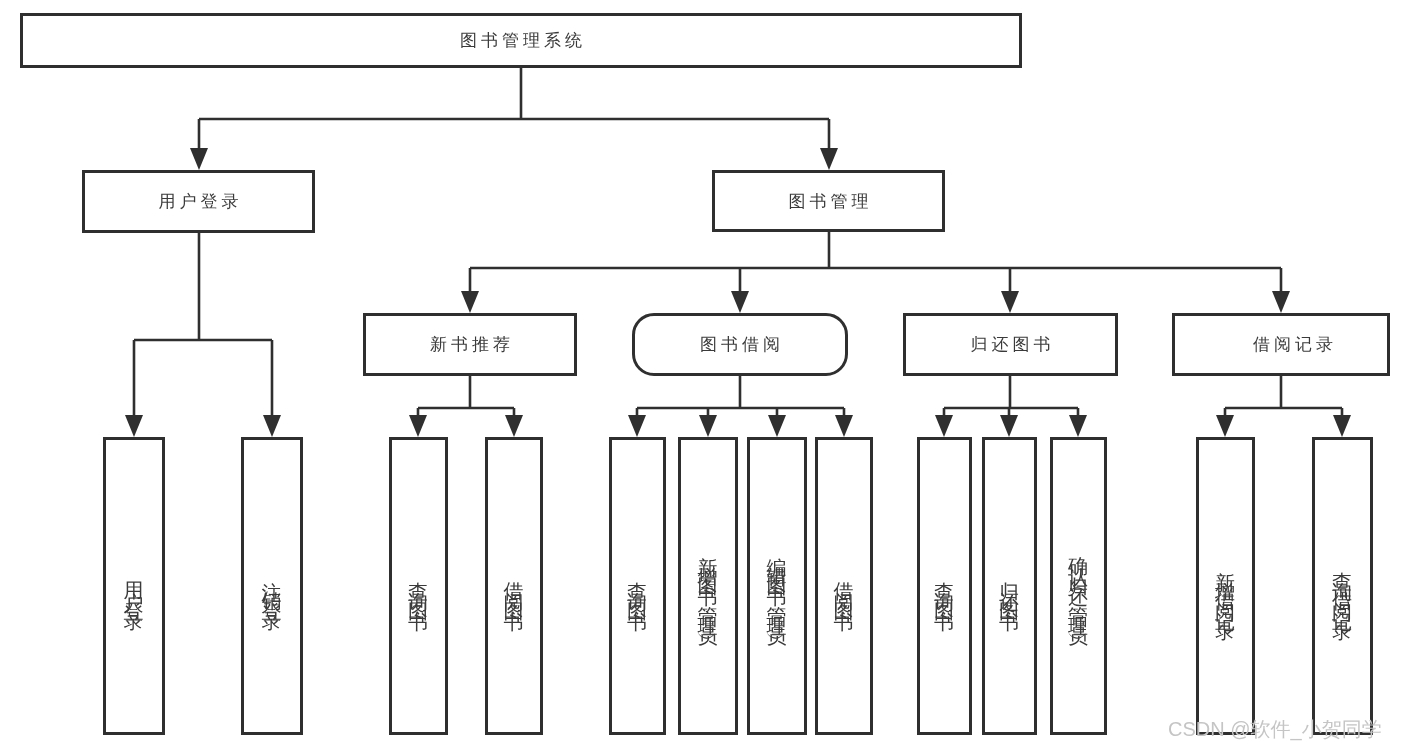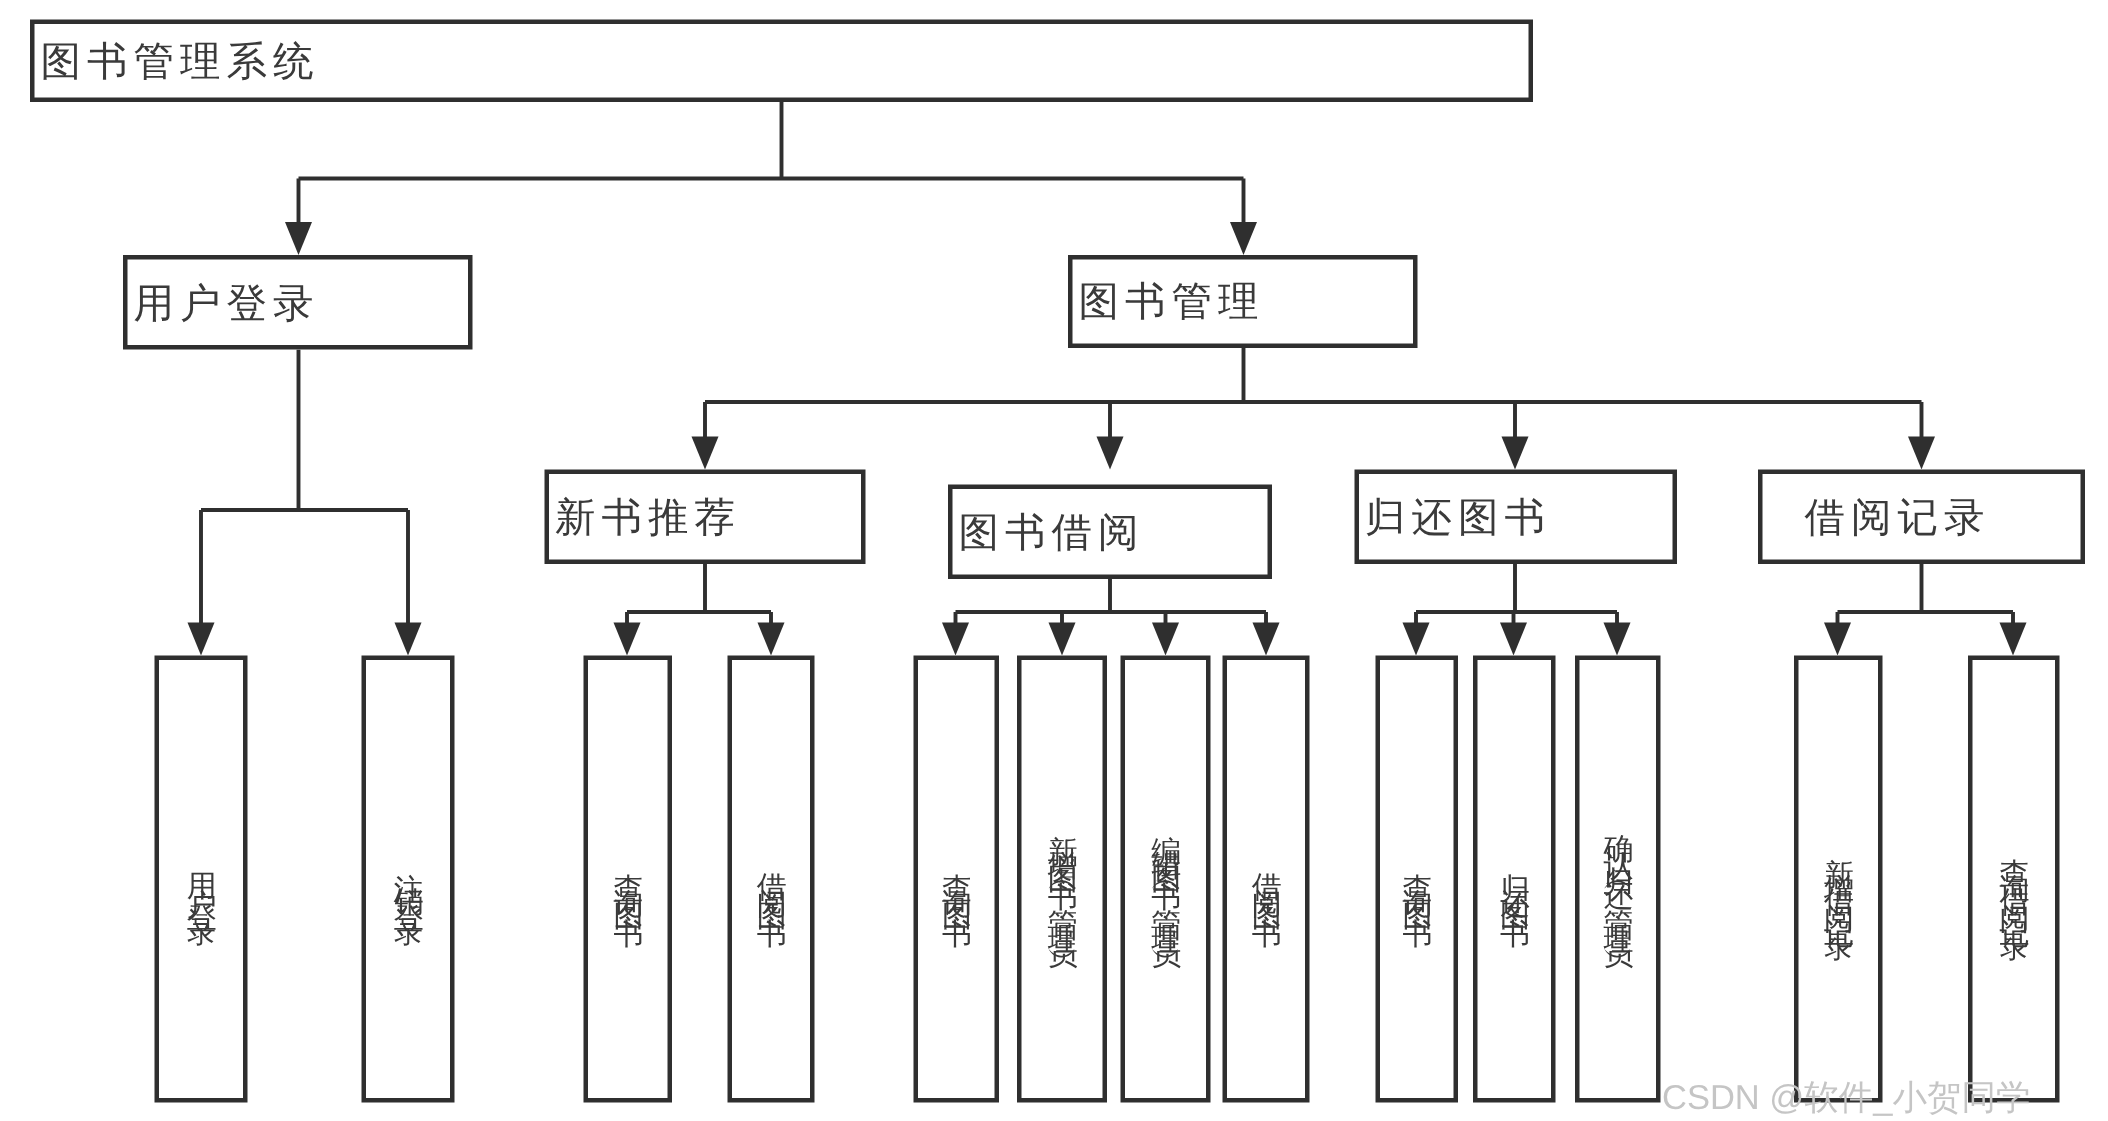--- a/index.html
+++ b/index.html
@@ -36,22 +36,23 @@
   svg.connector polygon.head{
     fill:var(--line,#2f2f2f);
     stroke:none;
   }
   .hbox{
     position:absolute;
     background:var(--box-background,#fff);
     border:3px solid var(--line,#2f2f2f);
     display:flex;
     align-items:center;
+    justify-content:center;
     color:var(--text,#3a3a3a);
-    font-size:27px;
+    font-size:17px;
     letter-spacing:4px;
   }
   .hbox .hlabel{ text-indent:4px; white-space:nowrap; }
   .vbox{
     position:absolute;
     top:437px;
     height:298px;
     background:var(--box-background,#fff);
     border:3px solid var(--line,#2f2f2f);
     display:flex;
@@ -62,23 +63,23 @@
   .vbox .vlabel{
     writing-mode:vertical-rl;
     text-orientation:mixed;
     font-size:20px;
     letter-spacing:10px;
     line-height:1;
     white-space:nowrap;
   }
   .watermark{
     position:absolute;
-    left:1108px;
+    left:1168px;
     top:716px;
-    font-size:23px;
+    font-size:20px;
     color:var(--watermark,#c5c5c5);
     white-space:nowrap;
   }
 </style>
 </head>
 <body>
 
 <div class="canvas">
 
   <svg class="connector" viewBox="0 0 1405 747" xmlns="http://www.w3.org/2000/svg">
@@ -124,21 +125,21 @@
   <div class="hbox" style="left:82px;top:170px;width:233px;height:63px;">
     <span class="hlabel">用户登录</span>
   </div>
   <div class="hbox" style="left:363px;top:313px;width:214px;height:63px;">
     <span class="hlabel">新书推荐</span>
   </div>
 
   <div class="hbox" style="left:712px;top:170px;width:233px;height:62px;">
     <span class="hlabel">图书管理</span>
   </div>
-  <div class="hbox" style="left:632px;top:323px;width:216px;height:63px;">
+  <div class="hbox" style="left:632px;top:313px;width:216px;height:63px;border-radius:22px;">
     <span class="hlabel">图书借阅</span>
   </div>
   <div class="hbox" style="left:903px;top:313px;width:215px;height:63px;">
     <span class="hlabel">归还图书</span>
   </div>
   <div class="hbox" style="left:1172px;top:313px;width:218px;height:63px;padding-left:24px;">
     <span class="hlabel">借阅记录</span>
   </div>
 
   <div class="vbox" style="left:103px;width:62px;">

